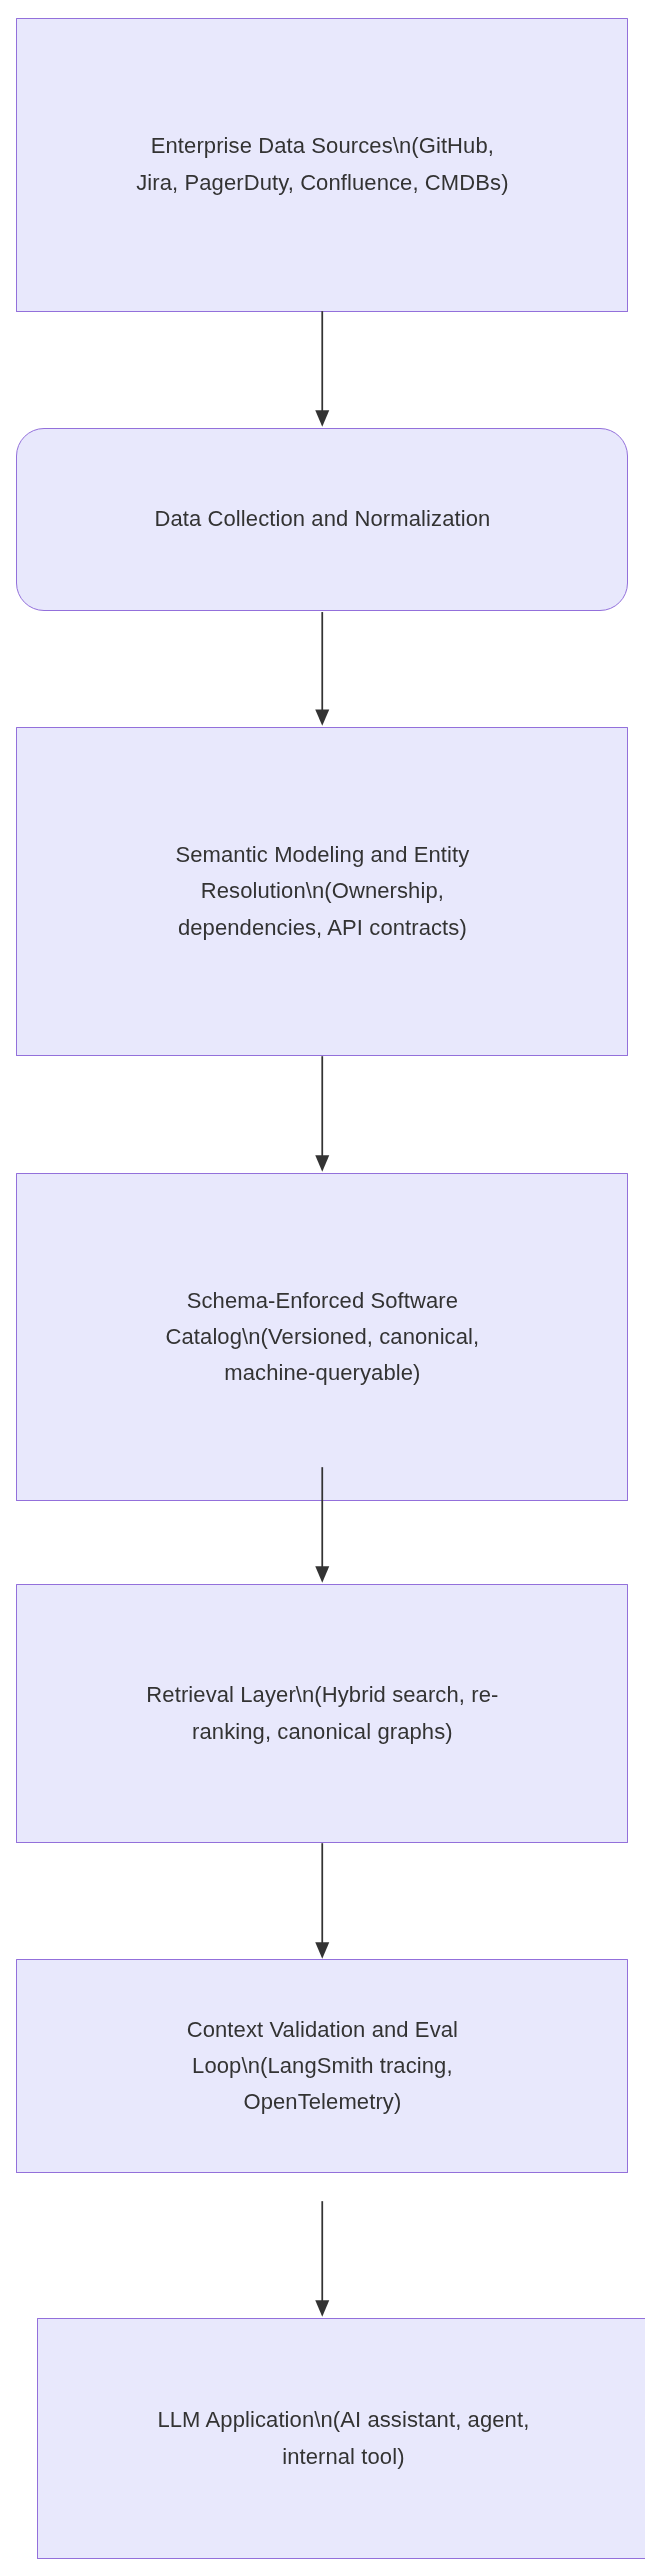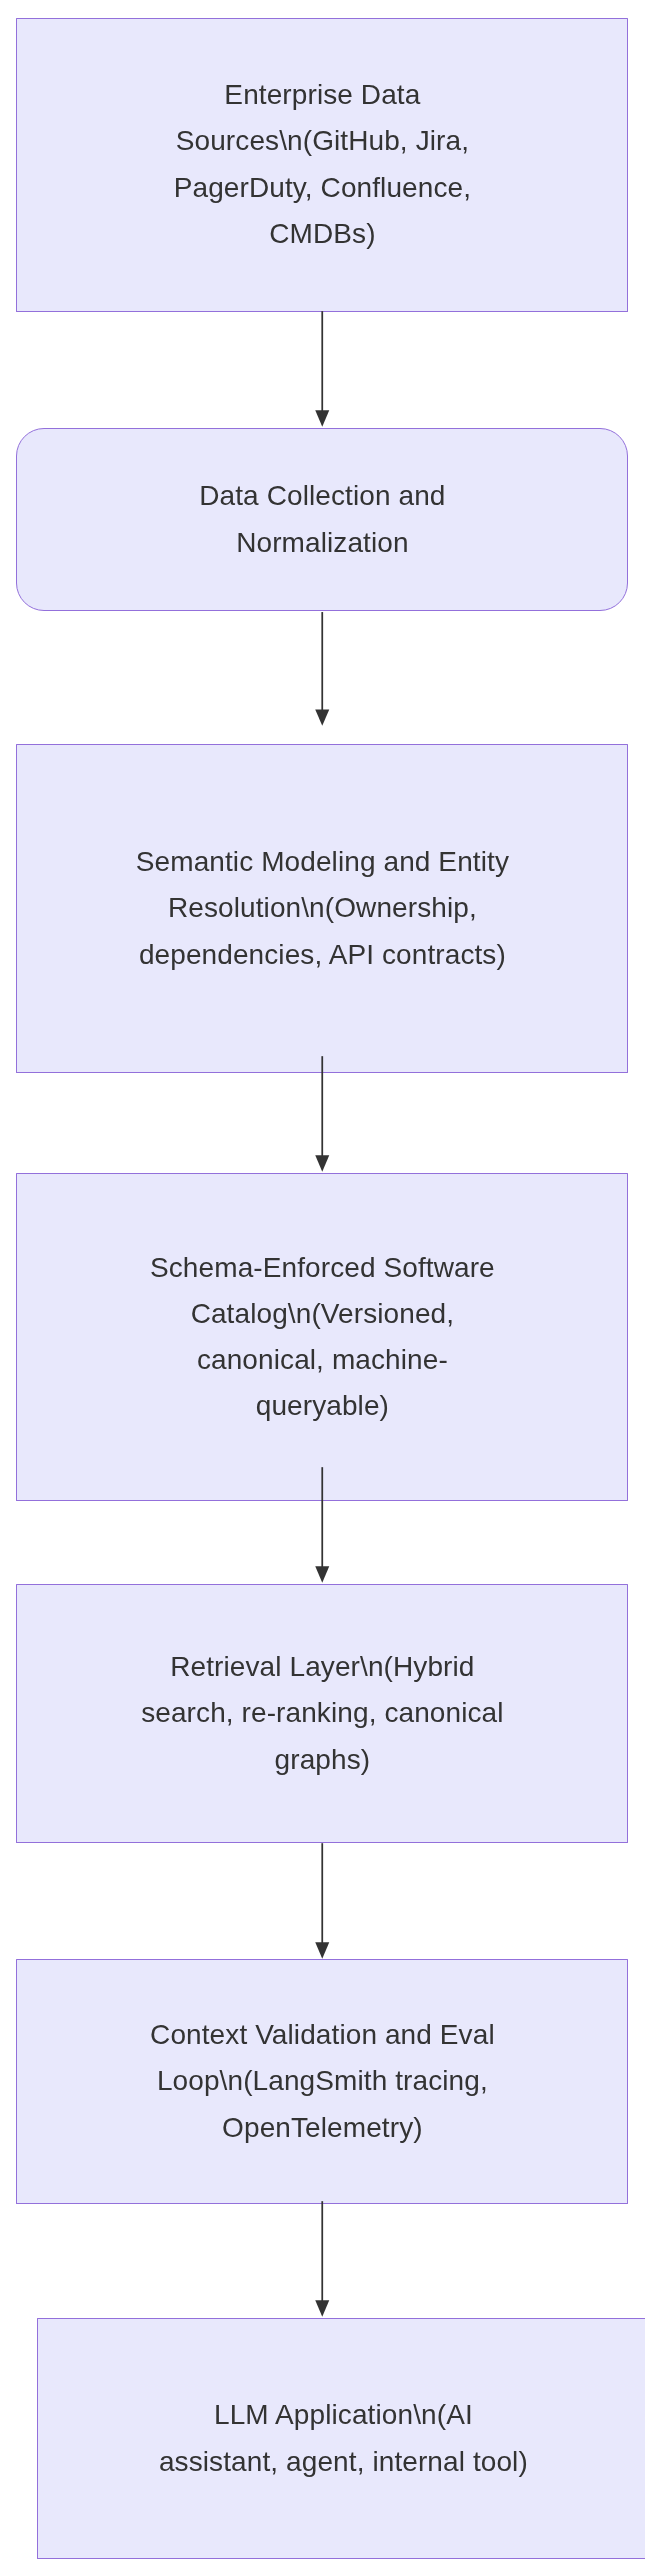--- a/index.html
+++ b/index.html
@@ -31,21 +31,21 @@
     justify-content: center;
     padding: 3.5px 15px;
   }
   .node-label {
     display: block;
     width: 100%;
     max-width: 374px;
     text-align: center;
     color: #333333;
     font-family: "Liberation Sans", sans-serif;
-    font-size: 28px;
+    font-size: 22px;
     line-height: 1.65;
     font-weight: 400;
     letter-spacing: 0.1px;
     white-space: normal;
     word-wrap: break-word;
     overflow-wrap: break-word;
   }
   .edge {
     position: absolute;
     left: 0;
@@ -77,21 +77,21 @@
     <span class="node-label">Data Collection and Normalization</span>
   </div>
 
   <div class="edge" style="top:612px; left:310px;">
     <svg width="24.5" height="115" viewBox="0 0 42 197" aria-hidden="true">
       <line x1="21" y1="0" x2="21" y2="175" stroke="#333333" stroke-width="3"></line>
       <polygon points="21,195 9,167 33,167" fill="#333333"></polygon>
     </svg>
   </div>
 
-  <div class="node" style="top:744px; height:329px;">
+  <div class="node" style="top:727px; height:329px;">
     <span class="node-label">Semantic Modeling and Entity Resolution\n(Ownership, dependencies, API contracts)</span>
   </div>
 
   <div class="edge" style="top:1056px; left:310px;">
     <svg width="24.5" height="117" viewBox="0 0 42 200" aria-hidden="true">
       <line x1="21" y1="0" x2="21" y2="178" stroke="#333333" stroke-width="3"></line>
       <polygon points="21,198 9,170 33,170" fill="#333333"></polygon>
     </svg>
   </div>
 
@@ -110,21 +110,21 @@
     <span class="node-label">Retrieval Layer\n(Hybrid search, re-ranking, canonical graphs)</span>
   </div>
 
   <div class="edge" style="top:1843px; left:310px;">
     <svg width="24.5" height="117" viewBox="0 0 42 200" aria-hidden="true">
       <line x1="21" y1="0" x2="21" y2="178" stroke="#333333" stroke-width="3"></line>
       <polygon points="21,198 9,170 33,170" fill="#333333"></polygon>
     </svg>
   </div>
 
-  <div class="node" style="top:1959px; height:245px;">
+  <div class="node" style="top:1959px; height:214px;">
     <span class="node-label">Context Validation and Eval Loop\n(LangSmith tracing, OpenTelemetry)</span>
   </div>
 
   <div class="edge" style="top:2201px; left:310px;">
     <svg width="24.5" height="117" viewBox="0 0 42 200" aria-hidden="true">
       <line x1="21" y1="0" x2="21" y2="178" stroke="#333333" stroke-width="3"></line>
       <polygon points="21,198 9,170 33,170" fill="#333333"></polygon>
     </svg>
   </div>
 

